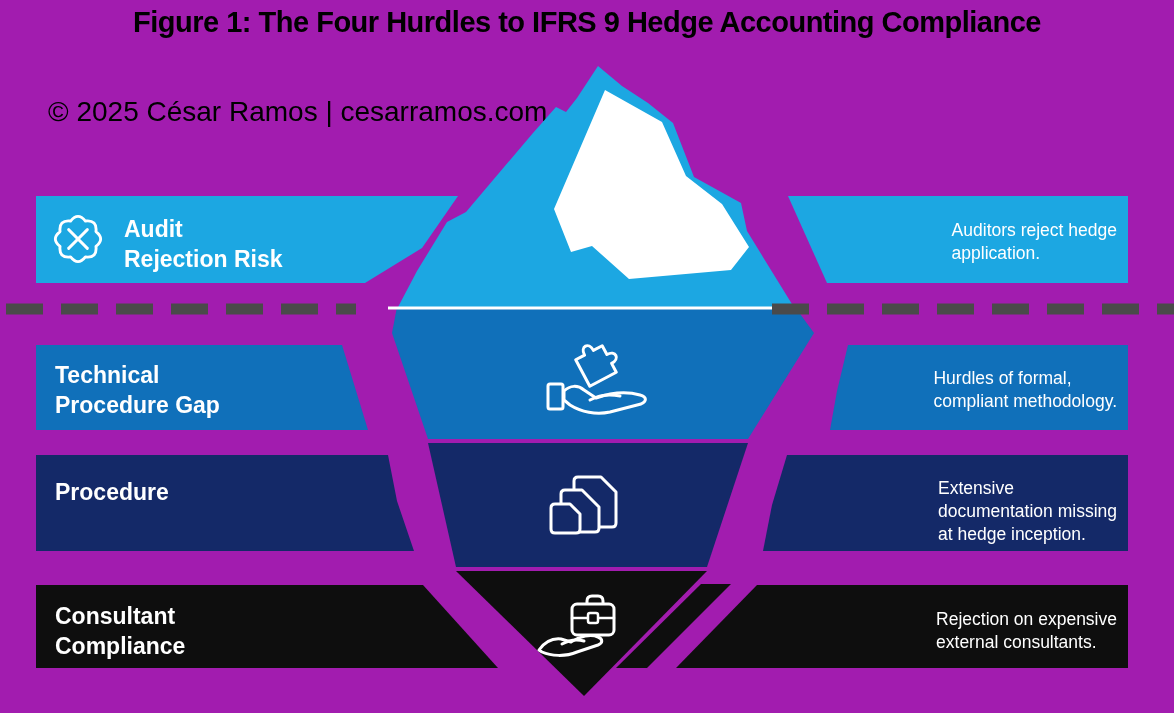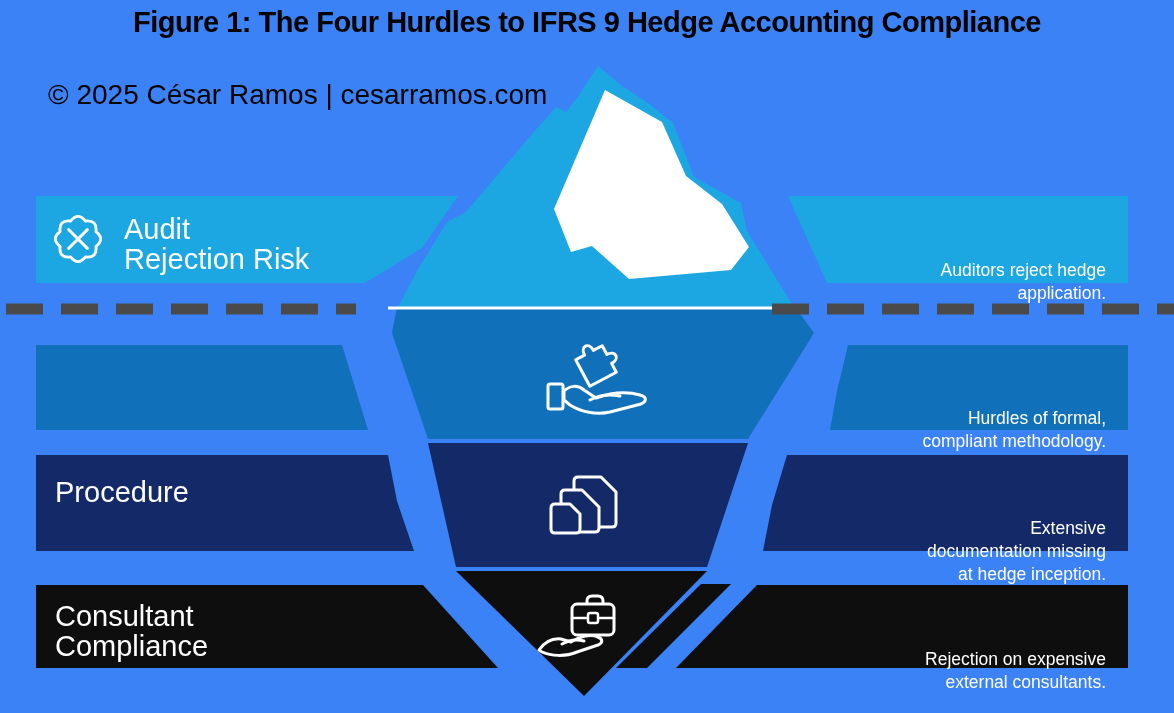--- a/index.html
+++ b/index.html
@@ -1,36 +1,36 @@
 <!DOCTYPE html>
 <html><head>
 <meta charset="utf-8">
 <style>
   html,body{margin:0;padding:0;background:#ffffff;}
   .canvas{
-    position:relative;width:1174px;height:713px;background:#3b82f6;overflow:hidden;
+    position:relative;width:1174px;height:713px;background:#a21caf;overflow:hidden;
     font-family:"Liberation Sans", sans-serif;
   }
   .title{
     position:absolute;left:0;top:6px;width:100%;text-align:center;
     font-size:29px;font-weight:bold;color:#000;letter-spacing:-0.5px;
   }
   .copyright{
-    position:absolute;left:48px;top:79px;
+    position:absolute;left:48px;top:96px;
     font-size:28px;color:#000;
   }
   svg.art{position:absolute;left:0;top:0;width:1174px;height:713px;}
   .label{
-    position:absolute;color:#fff;font-weight:normal;
-    font-size:29px;line-height:30px;white-space:nowrap;
+    position:absolute;color:#fff;font-weight:bold;
+    font-size:23px;line-height:30px;white-space:nowrap;
   }
   .label span{display:block;}
   .desc{
-    position:absolute;right:68px;color:#fff;
-    font-size:17.5px;line-height:23px;text-align:right;white-space:nowrap;margin-top:40px;
+    position:absolute;right:57px;color:#fff;
+    font-size:17.5px;line-height:23px;text-align:left;white-space:nowrap;
   }
   .desc span{display:block;}
 </style>
 </head>
 <body>
 
 <div class="canvas">
 
   <div class="title">Figure 1: The Four Hurdles to IFRS 9 Hedge Accounting Compliance</div>
   <div class="copyright">© 2025 César Ramos | cesarramos.com</div>
@@ -87,20 +87,24 @@
       <rect x="588" y="613" width="10" height="10" rx="2" stroke-width="2.5" fill="#0E0E0E"></rect>
       <path d="M 539,650 C 544,643 552,638 561,639 L 571,642 C 580,636 591,634 598,637 C 603,639 603,643 598,645 L 577,652 C 565,657 551,656 542,652 Z"></path>
       <path d="M 562,644 C 569,640 577,639 584,641"></path>
     </g>
   </svg>
 
   <div class="label" style="left:124px;top:214px">
     <span>Audit</span>
     <span>Rejection Risk</span>
   </div>
+  <div class="label" style="left:55px;top:360px">
+    <span>Technical</span>
+    <span>Procedure Gap</span>
+  </div>
   <div class="label" style="left:55px;top:477px">
     <span>Procedure</span>
   </div>
   <div class="label" style="left:55px;top:601px">
     <span>Consultant</span>
     <span>Compliance</span>
   </div>
 
   <div class="desc" style="top:219px">
     <span>Auditors reject hedge</span>

